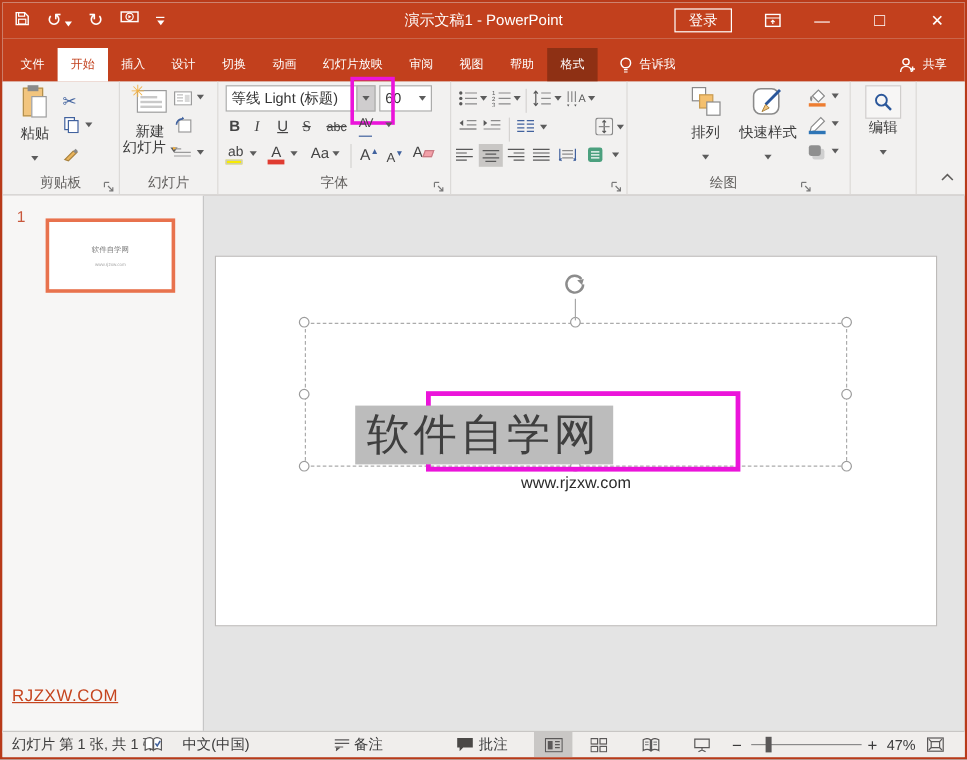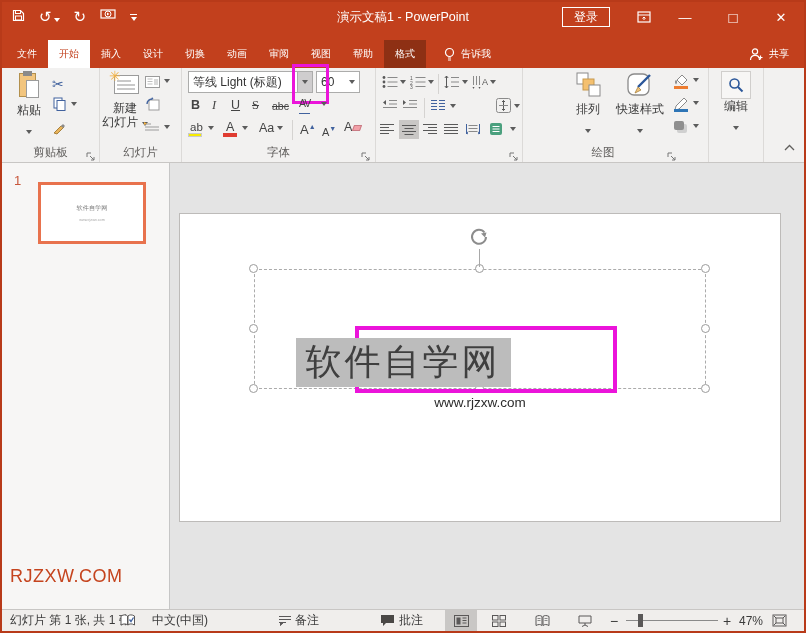--- a/index.html
+++ b/index.html
@@ -52,21 +52,21 @@
   
   .panel { position:absolute; left:0; top:161px; width:168px; height:448px; background:#F7F6F5;
            border-right:1px solid #C6C6C6; }
   .thumb { position:absolute; left:36px; top:19px; width:108px; height:62px; background:#fff;
            border:3px solid #E8724D; overflow:hidden; }
   .thumb-title { position:absolute; left:0; top:16px; width:100%; text-align:center; font-size:10px;
                  color:#7A7A7A; transform:scale(0.62); transform-origin:center; }
   .thumb-sub { position:absolute; left:0; top:30px; width:100%; text-align:center; font-size:9px;
                color:#A8A8A8; transform:scale(0.42); transform-origin:center; }
   .slide-num { position:absolute; left:12px; top:10px; font-size:13px; color:#C8573B; }
-  .panel-footer { position:absolute; left:8px; bottom:24px; font-size:18px; color:#C5441E; letter-spacing:0.5px; }
+  .panel-footer { position:absolute; left:8px; bottom:24px; font-size:14px; color:#C5441E; letter-spacing:0.5px;text-decoration:underline; }
 
   
   .slide { position:absolute; left:177px; top:211px; width:602px; height:309px; background:#fff;
            border:1px solid #BDBBB9; }
   .sel-rect { position:absolute; left:252px; top:267px; width:452px; height:120px;
               border:1px dashed #ABABAB; }
   .handle { position:absolute; width:9px; height:9px; border-radius:50%; background:#fff;
             border:1px solid #9B9B9B; }
   .rot-line { position:absolute; left:477px; top:247px; width:1px; height:18px; background:#A8A8A8; }
   .sel-text { position:absolute; left:0; top:336px; width:100%; text-align:center; }
@@ -126,20 +126,21 @@
     <span class="winctl" style="left:762px;">✕</span>
   </div>
 
   <div class="tabrow">
     <div class="tab">文件</div>
     <div class="tab active">开始</div>
     <div class="tab">插入</div>
     <div class="tab">设计</div>
     <div class="tab">切换</div>
     <div class="tab">动画</div>
+    <div class="tab">幻灯片放映</div>
     <div class="tab">审阅</div>
     <div class="tab">视图</div>
     <div class="tab">帮助</div>
     <div class="tab dark">格式</div>
     <div class="tab" style="margin-left:6px;">
       <span class="ti">
           <svg width="13" height="15" viewBox="0 0 13 15">
             <circle cx="6.5" cy="5.5" r="4" fill="none" stroke="#fff" stroke-width="1.2"></circle>
             <path d="M5 11h3M5 13h3" stroke="#fff"></path>
           </svg>

